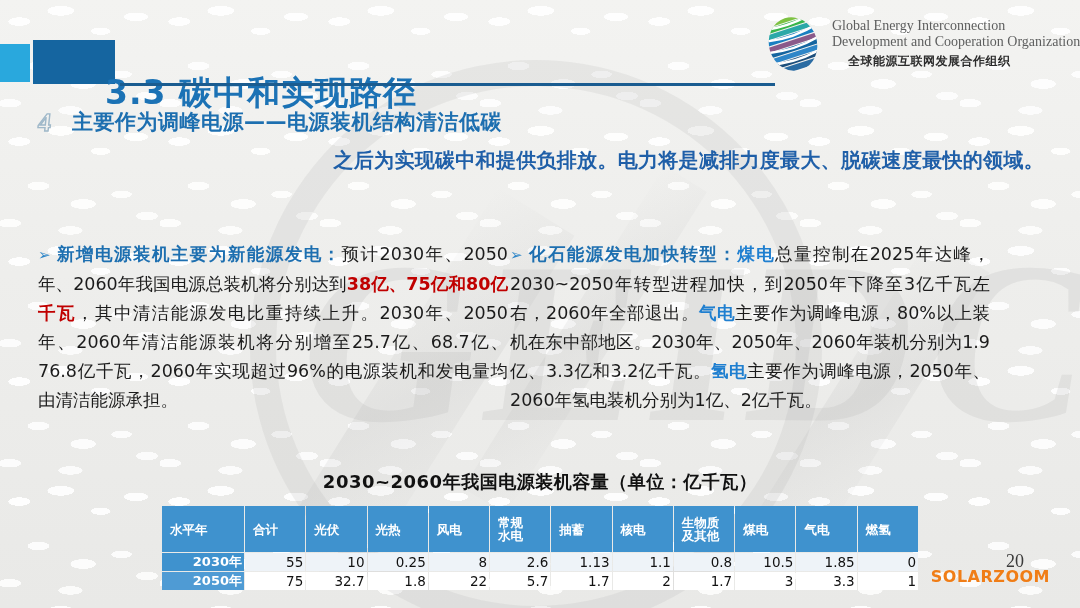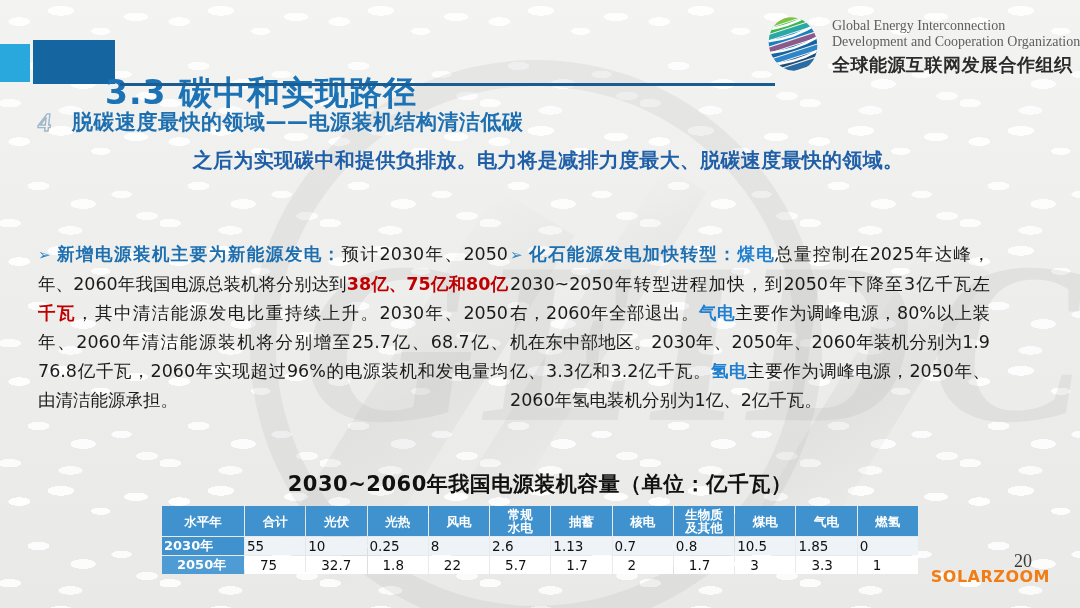--- a/index.html
+++ b/index.html
@@ -54,77 +54,77 @@
     position:absolute;left:105px;top:31px;
     font-size:33px;font-weight:bold;color:#1b72b5;
     letter-spacing:1px;white-space:nowrap;margin-top:40px;
   }
   .hdr-rule{position:absolute;left:120px;top:83px;width:655px;height:3px;background:#1a5c90;}
   .hdr-logo{position:absolute;left:760px;top:14px;width:66px;height:60px;}
   .hdr-logo-txt{position:absolute;left:832px;top:18px;width:240px;}
   .hdr-logo-en1,.hdr-logo-en2{
     font-family:"Liberation Serif",serif;font-size:14px;color:#5d5e5e;line-height:16px;white-space:nowrap;
   }
-  .hdr-logo-cn{font-size:18px;font-weight:bold;color:#2b2b2b;margin-top:3px;letter-spacing:.5px;white-space:nowrap;}
+  .hdr-logo-cn{font-size:12px;font-weight:bold;color:#2b2b2b;margin-top:3px;letter-spacing:.5px;white-space:nowrap;margin-left:16px;}
 
   
   .sec-num{
     position:absolute;left:38px;top:108px;font-size:26px;font-weight:bold;
     color:transparent;-webkit-text-stroke:1.4px #9fb8c9;font-family:"Liberation Serif",serif;
     transform:skewX(-6deg);
   }
   .sec-head{
     position:absolute;left:72px;top:108px;font-size:21px;font-weight:bold;
     color:#1d6fb0;white-space:nowrap;letter-spacing:.5px;
   }
   .lead{
     position:absolute;left:36px;top:145px;width:1008px;
     font-size:20px;font-weight:bold;color:#1f5fa8;line-height:31px;
     text-align:center;letter-spacing:.3px;
   }
   .lead .l1{display:block;text-indent:48px;text-align:left;padding-left:36px;}
-  .lead .l2{display:block;text-align:center;padding-left:16px;}
+  .lead .l2{display:block;text-align:right;padding-left:16px;}
 
   
   .col{position:absolute;top:240px;font-size:17.5px;line-height:29px;color:#1b1b1b;}
   .col-l{left:38px;width:470px;}
   .col-r{left:510px;width:480px;}
   .bullet{color:#2e86c8;font-size:15px;margin-right:5px;font-weight:bold;}
   .b-head{color:#1d6fb0;font-weight:bold;}
   .red{color:#c00000;font-weight:bold;}
   .blue-hl{color:#1f7fd0;font-weight:bold;}
   .col p{margin:0;text-align:justify;}
 
   
   .tbl-cap{
     position:absolute;left:0;right:0;top:470px;text-align:center;
-    font-size:21px;font-weight:bold;color:#111;letter-spacing:.5px;
+    font-size:18px;font-weight:bold;color:#111;letter-spacing:.5px;
   }
   table.cap-tbl{
     position:absolute;left:161px;top:505px;width:758px;
     border-collapse:separate;border-spacing:1.5px;table-layout:fixed;
   }
   table.cap-tbl th{
     background:#3f92ce;color:#fff;font-size:12.5px;font-weight:bold;
-    height:30px;line-height:13px;padding:0;text-align:center;vertical-align:middle;
+    height:30px;line-height:13px;padding:8px;text-align:left;vertical-align:middle;
   }
   table.cap-tbl td{
-    font-size:13.5px;color:#111;height:18px;padding:0 2px;text-align:left;
+    font-size:13.5px;color:#111;height:18px;padding:0 2px;text-align:right;
     background:#eef3f8;
   }
   table.cap-tbl td.yr{
     background:#3f92ce;color:#fff;font-weight:bold;font-size:13px;
   }
   table.cap-tbl tr.alt td{background:#ffffff;padding-left:15px;}
   table.cap-tbl tr.alt td.yr{background:#4f9bd4;}
   table.cap-tbl col.c0{width:82px;}
 
   
   .pgnum{
-    position:absolute;right:48px;bottom:36px;font-size:18px;color:#3a3a3a;
+    position:absolute;right:56px;bottom:36px;font-size:18px;color:#3a3a3a;
     font-family:"Liberation Serif",serif;
   }
   .solarzoom{
     position:absolute;right:30px;bottom:22px;font-size:16px;font-weight:bold;
     color:#f07d16;letter-spacing:.5px;font-family:"DejaVu Sans",sans-serif;
   }
 </style>
 </head>
 <body>
 
@@ -168,21 +168,21 @@
     </g>
   </svg>
 
   <div class="hdr-logo-txt">
     <div class="hdr-logo-en1">Global Energy Interconnection</div>
     <div class="hdr-logo-en2">Development and Cooperation Organization</div>
     <div class="hdr-logo-cn">全球能源互联网发展合作组织</div>
   </div>
 
   <div class="sec-num">4</div>
-  <div class="sec-head">脱碳速度最快的领域——电源装机结构清洁低碳</div>
+  <div class="sec-head">主要作为调峰电源——电源装机结构清洁低碳</div>
   <div class="lead">
     <span class="l2">之后为实现碳中和提供负排放。电力将是减排力度最大、脱碳速度最快的领域。</span>
   </div>
 
   <div class="col col-l">
     <p>
       <span class="bullet">➢</span><span class="b-head">新增电源装机主要为新能源发电：</span><span>预计2030年、2050年、2060年我国电源总装机将分别达到</span><span class="red">38亿、75亿和80亿千瓦</span><span>，其中清洁能源发电比重持续上升。2030年、2050年、2060年清洁能源装机将分别增至25.7亿、68.7亿、76.8亿千瓦，2060年实现超过96%的电源装机和发电量均由清洁能源承担。</span>
     </p>
   </div>
 
@@ -215,21 +215,21 @@
     </thead>
     <tbody id="tbody-rows">
         <tr>
           <td class="yr">2030年</td>
           <td>55</td>
           <td>10</td>
           <td>0.25</td>
           <td>8</td>
           <td>2.6</td>
           <td>1.13</td>
-          <td>0.7</td>
+          <td>1.1</td>
           <td>0.8</td>
           <td>10.5</td>
           <td>1.85</td>
           <td>0</td>
         </tr>
         <tr class="alt">
           <td class="yr">2050年</td>
           <td>75</td>
           <td>32.7</td>
           <td>1.8</td>

